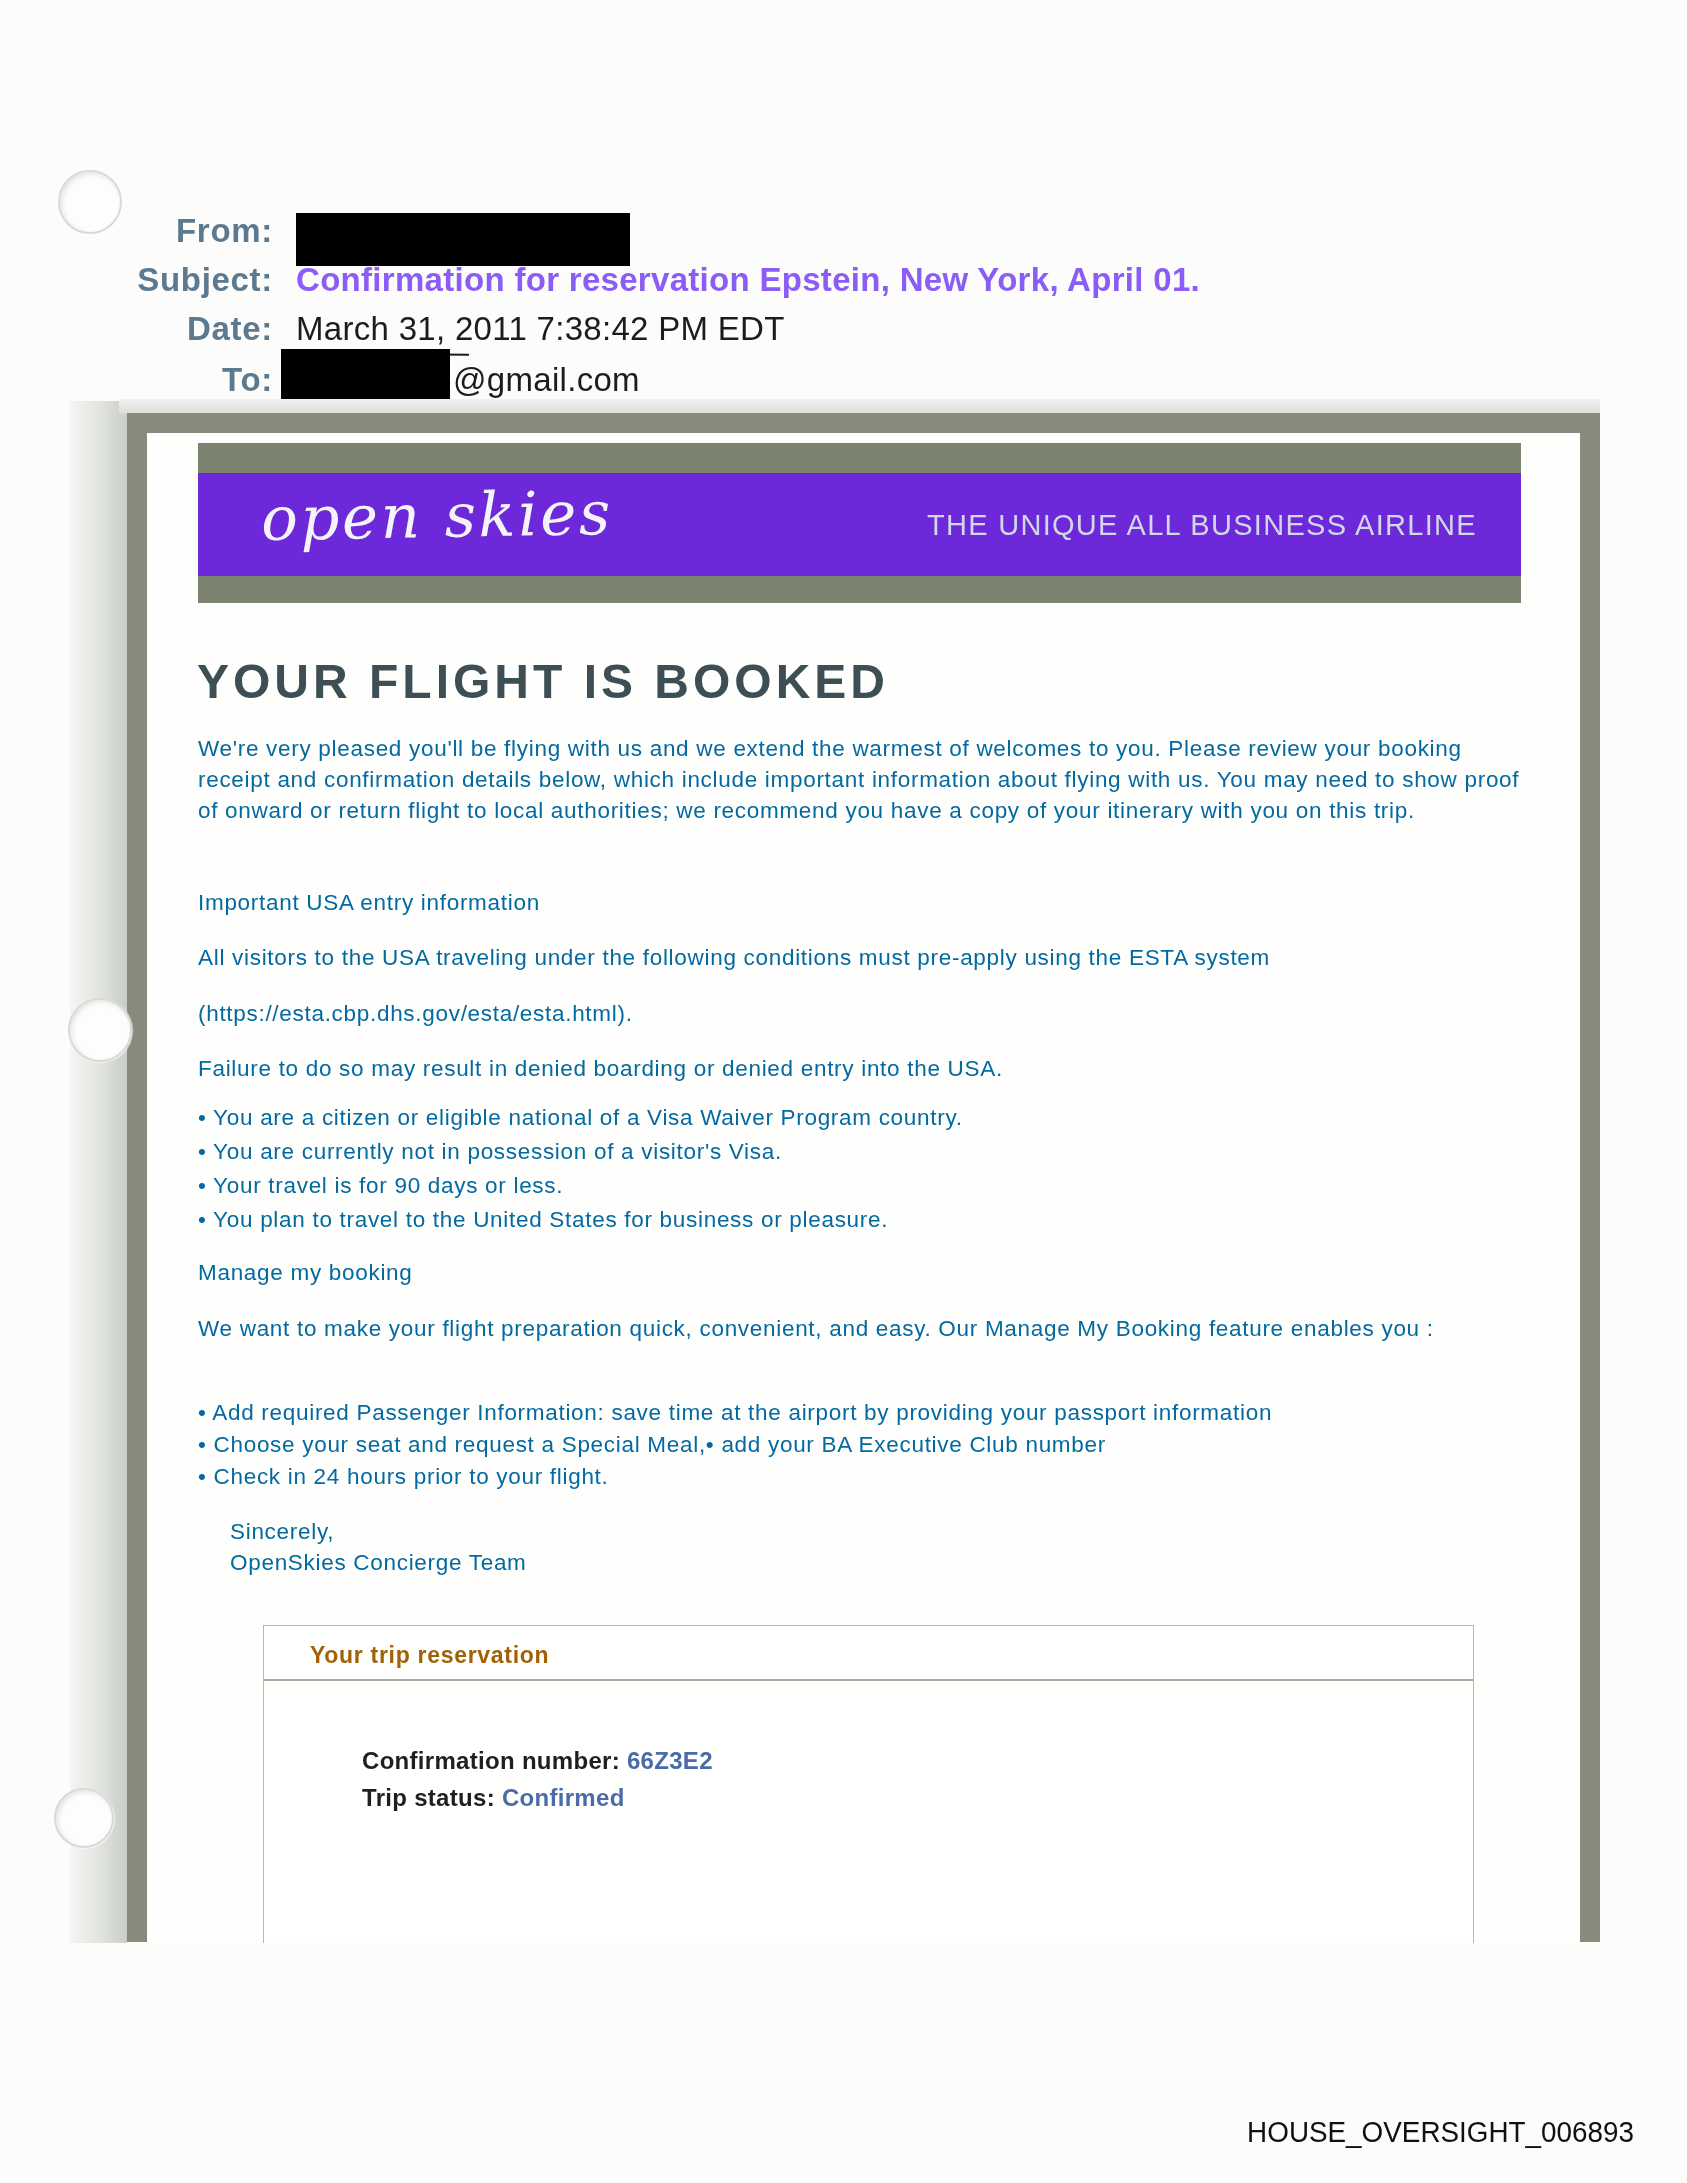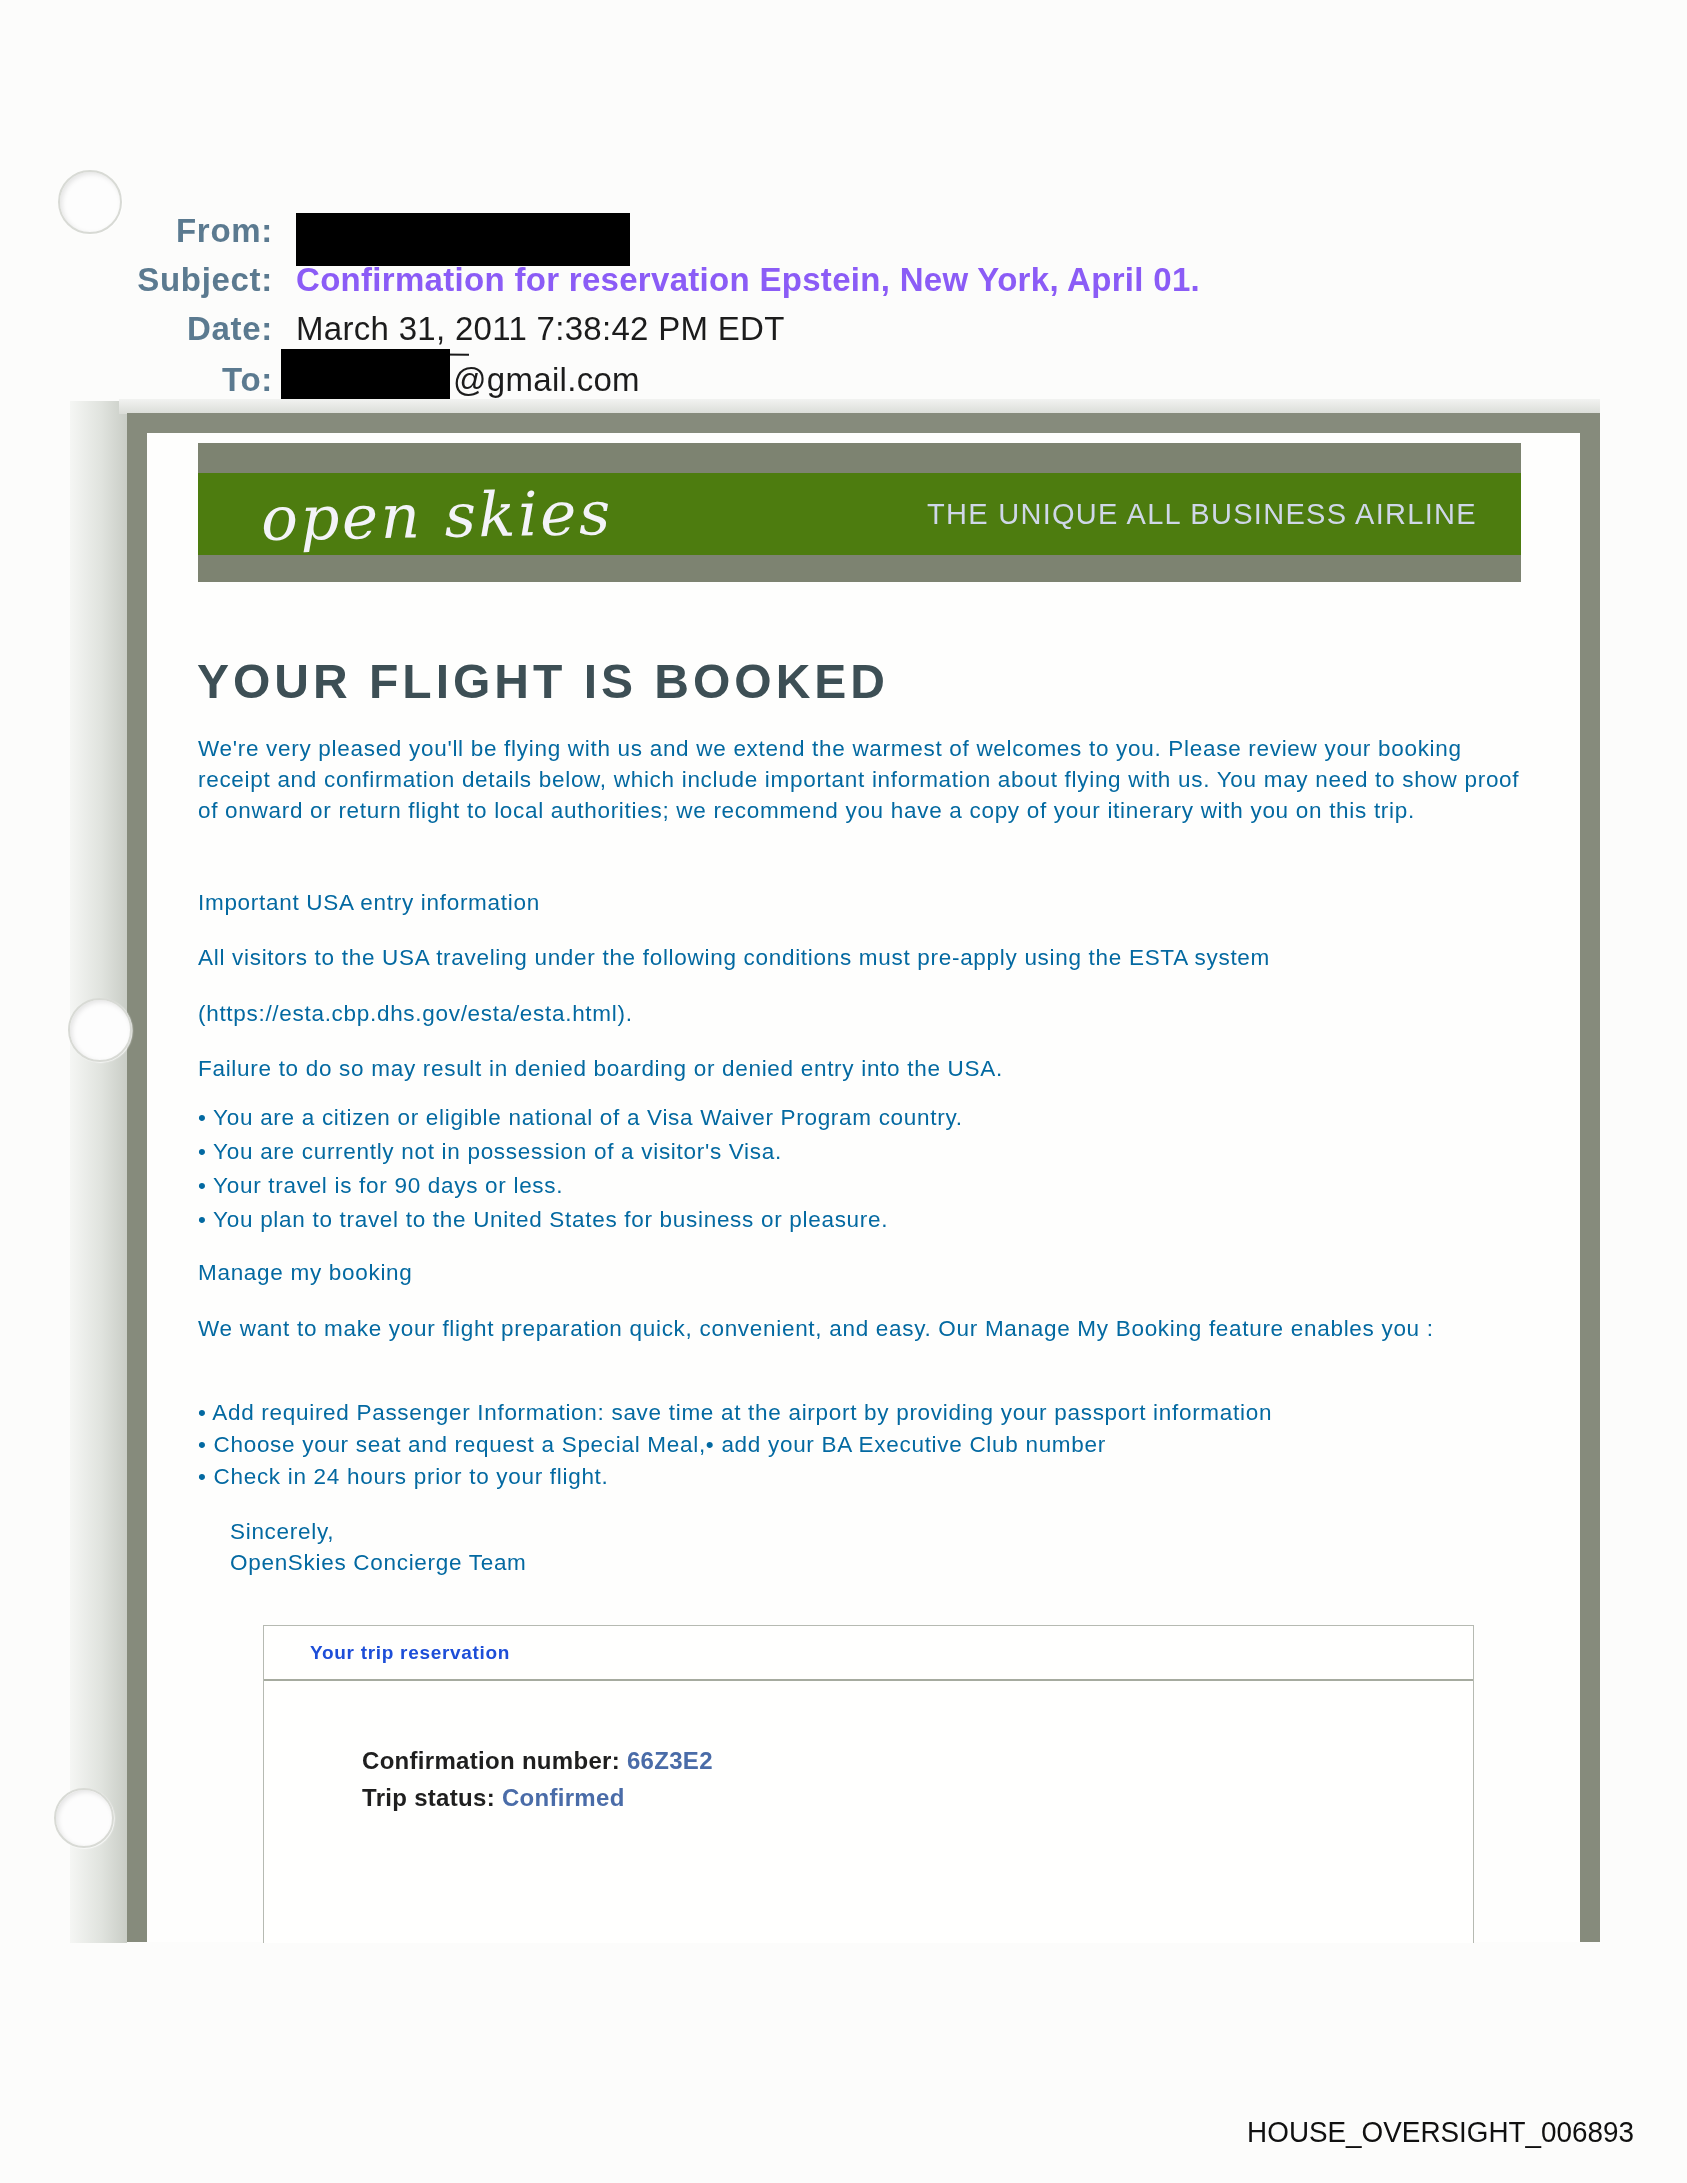--- a/index.html
+++ b/index.html
@@ -24,39 +24,39 @@
               background:linear-gradient(to right,#f5f6f4 0%,#e0e3de 55%,#c9cdc6 100%);}
   .shadow-top{position:absolute;left:119px;top:399px;width:1481px;height:14.6px;
               background:linear-gradient(to bottom,#f2f3f1,#dadcd7);}
   .frame{position:absolute;left:127px;top:413px;width:1473px;height:1529px;box-sizing:border-box;
          border-top:20px solid #868b7c;border-left:20px solid #868b7c;border-right:20px solid #868b7c;
          background:#fefefd;}
 
   
   .banner{position:absolute;left:198px;top:443px;width:1323px;height:160px;}
   .banner .strip-top{height:30px;background:#7d8371;}
-  .banner .blue{position:relative;height:82px;background:#4d7c0f;}
+  .banner .blue{position:relative;height:103px;background:#6d28d9;}
   .banner .strip-bottom{height:26.5px;background:#7d8371;}
   .logo{position:absolute;left:63px;top:6.6px;font-family:"DejaVu Serif",serif;font-style:italic;
         font-size:61px;color:#f3f3f8;letter-spacing:2.6px;transform:rotate(-1deg);}
   .tagline{position:absolute;right:44px;top:50%;transform:translateY(-50%);
            font-size:29px;color:#cfd7e8;letter-spacing:1.3px;white-space:nowrap;}
 
   
   .main-heading{position:absolute;left:197px;top:654px;font-size:48px;font-weight:bold;
                 color:#3d4f55;letter-spacing:4px;white-space:nowrap;}
   .bodytext{position:absolute;left:198px;width:1336px;font-size:22.5px;line-height:31px;
             color:#0369a1;letter-spacing:0.7px;}
   .bullets{margin:0;padding:0;list-style:none;}
   .bullets li{line-height:34px;}
 
   
   .resbox{position:absolute;left:263px;top:1625px;width:1211px;height:318px;box-sizing:border-box;
           border:1.3px solid #b6bab2;border-bottom:none;background:#fffffe;}
-  .resbox-title{position:absolute;left:46px;top:16px;font-size:19px;font-weight:bold;color:#1d4ed8;
+  .resbox-title{position:absolute;left:46px;top:16px;font-size:23px;font-weight:bold;color:#a16207;
                 letter-spacing:0.7px;text-align:center;}
   .resbox-divider{position:absolute;left:0;top:53px;width:100%;height:2px;background:#a6ab9f;}
   .res-line{position:absolute;left:98px;font-size:24px;font-weight:bold;color:#1f1f1f;
             letter-spacing:0.3px;white-space:nowrap;margin-top:32px;}
   .res-line .blue-val{color:#4a6ca8;}
   .res-bullet{position:absolute;left:98px;top:184px;font-size:22.5px;color:#2c3a3c;letter-spacing:0.7px;}
 
   .footer-stamp{position:absolute;right:53px;top:2116px;font-size:29px;color:#101010;
                 transform:scaleX(0.96);transform-origin:right;white-space:nowrap;}
 </style>

